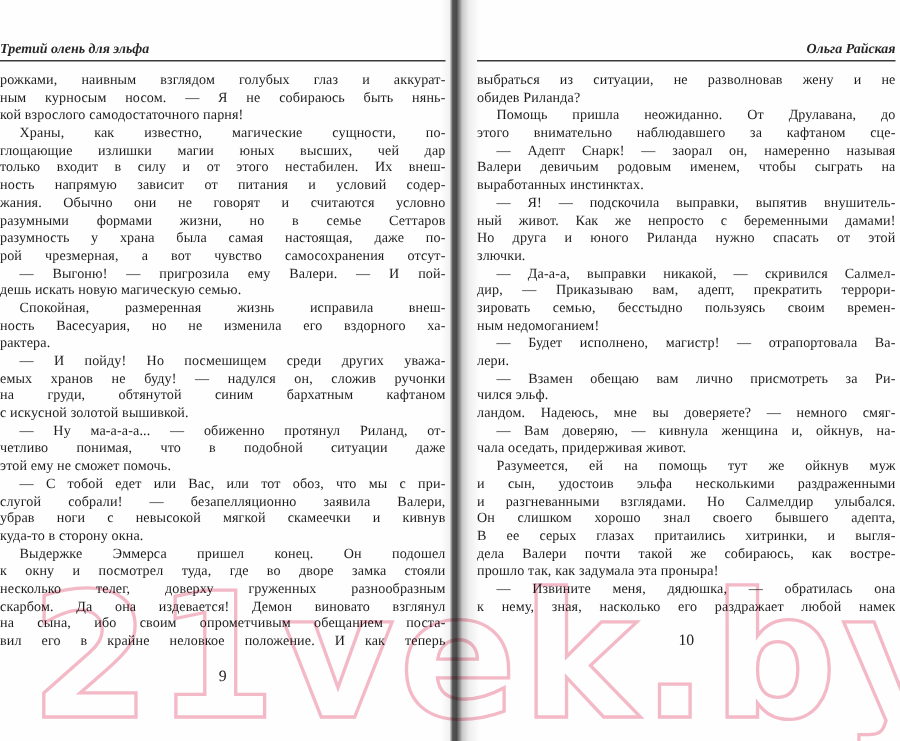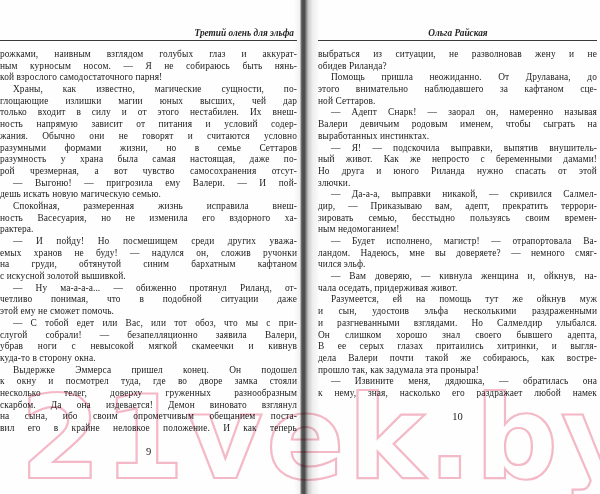--- a/index.html
+++ b/index.html
@@ -16,22 +16,22 @@
     background: transparent;
   }
   .page-left  { left: 0;     width: 297px; }
   .page-right { left: 318px; width: 279px; }
 
   .running {
     font-style: italic; font-weight: bold;
     font-size: 9.3px; line-height: 14px; height: 14px;
     color: #262626;
   }
-  .page-left .running  { text-align: right; padding-right: 3px; }
-  .page-right .running { text-align: center;  padding-left: 1px; }
+  .page-left .running  { text-align: left; padding-right: 3px; }
+  .page-right .running { text-align: right;  padding-left: 1px; }
   .rule { border-bottom: 1.2px solid #3a3a3a; height: 0; }
 
   .body-text {
     margin-top: 8px;
     font-size: 9.4px;
     line-height: 11.7px;
     color: #1c1c1c;
     letter-spacing: 0.1px;
   }
   .line {
@@ -119,35 +119,36 @@
 </div>
 
 <div class="page page-right">
   <div class="running">Ольга Райская</div>
   <div class="rule"></div>
   <div class="body-text">
       <div class="line">выбраться из ситуации, не разволновав жену и не</div>
       <div class="line para-end">обидев Риланда?</div>
       <div class="line para-start">Помощь пришла неожиданно. От Друлавана, до</div>
       <div class="line">этого внимательно наблюдавшего за кафтаном сце-</div>
-      <div class="line para-end">ной Сеттаров.</div>
       <div class="line para-start">— Адепт Снарк! — заорал он, намеренно называя</div>
       <div class="line">Валери девичьим родовым именем, чтобы сыграть на</div>
       <div class="line para-end">выработанных инстинктах.</div>
       <div class="line para-start">— Я! — подскочила выправки, выпятив внушитель-</div>
       <div class="line">ный живот. Как же непросто с беременными дамами!</div>
       <div class="line">Но друга и юного Риланда нужно спасать от этой</div>
       <div class="line para-end">злючки.</div>
       <div class="line para-start">— Да-а-а, выправки никакой, — скривился Салмел-</div>
       <div class="line">дир, — Приказываю вам, адепт, прекратить террори-</div>
       <div class="line">зировать семью, бесстыдно пользуясь своим времен-</div>
       <div class="line para-end">ным недомоганием!</div>
       <div class="line para-start">— Будет исполнено, магистр! — отрапортовала Ва-</div>
+      <div class="line para-end">лери.</div>
+      <div class="line para-start">— Взамен обещаю вам лично присмотреть за Ри-</div>
+      <div class="line para-end">чился эльф.</div>
       <div class="line">ландом. Надеюсь, мне вы доверяете? — немного смяг-</div>
-      <div class="line para-end">чился эльф.</div>
       <div class="line para-start">— Вам доверяю, — кивнула женщина и, ойкнув, на-</div>
       <div class="line para-end">чала оседать, придерживая живот.</div>
       <div class="line para-start">Разумеется, ей на помощь тут же ойкнув муж</div>
       <div class="line">и сын, удостоив эльфа несколькими раздраженными</div>
       <div class="line">и разгневанными взглядами. Но Салмелдир улыбался.</div>
       <div class="line">Он слишком хорошо знал своего бывшего адепта,</div>
       <div class="line">В ее серых глазах притаились хитринки, и выгля-</div>
       <div class="line">дела Валери почти такой же собираюсь, как востре-</div>
       <div class="line para-end">прошло так, как задумала эта проныра!</div>
       <div class="line para-start">— Извините меня, дядюшка, — обратилась она</div>

